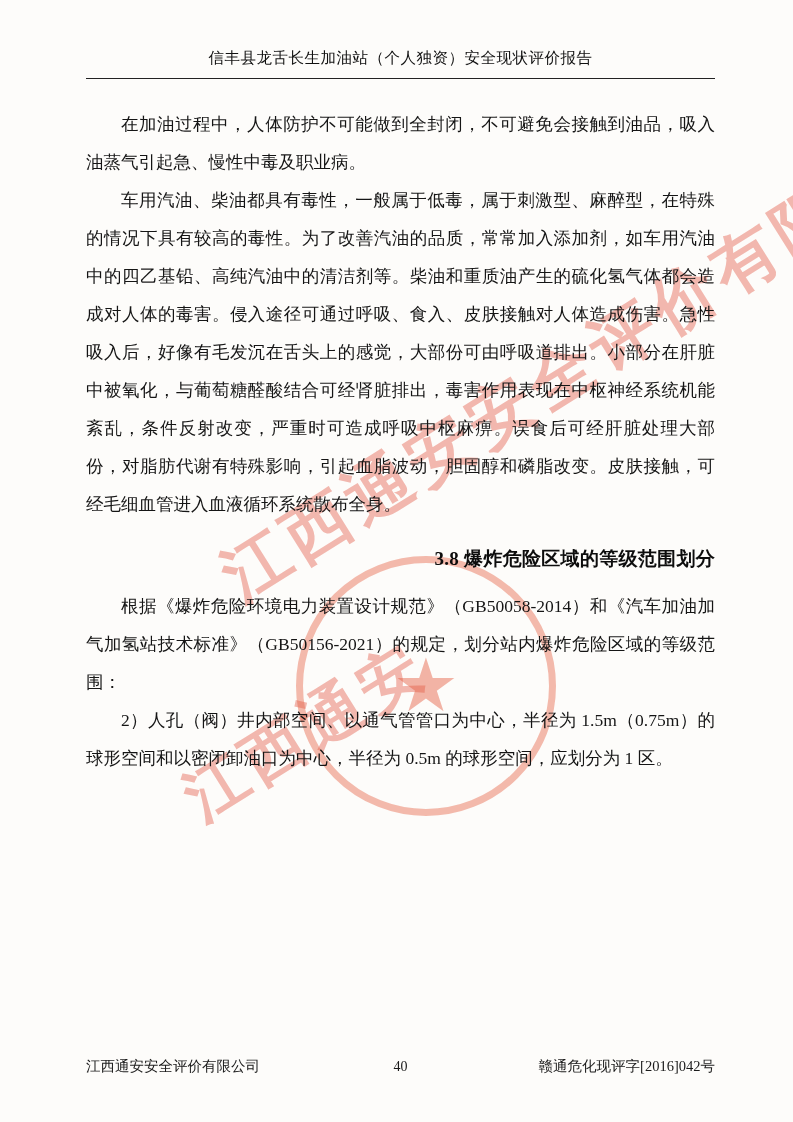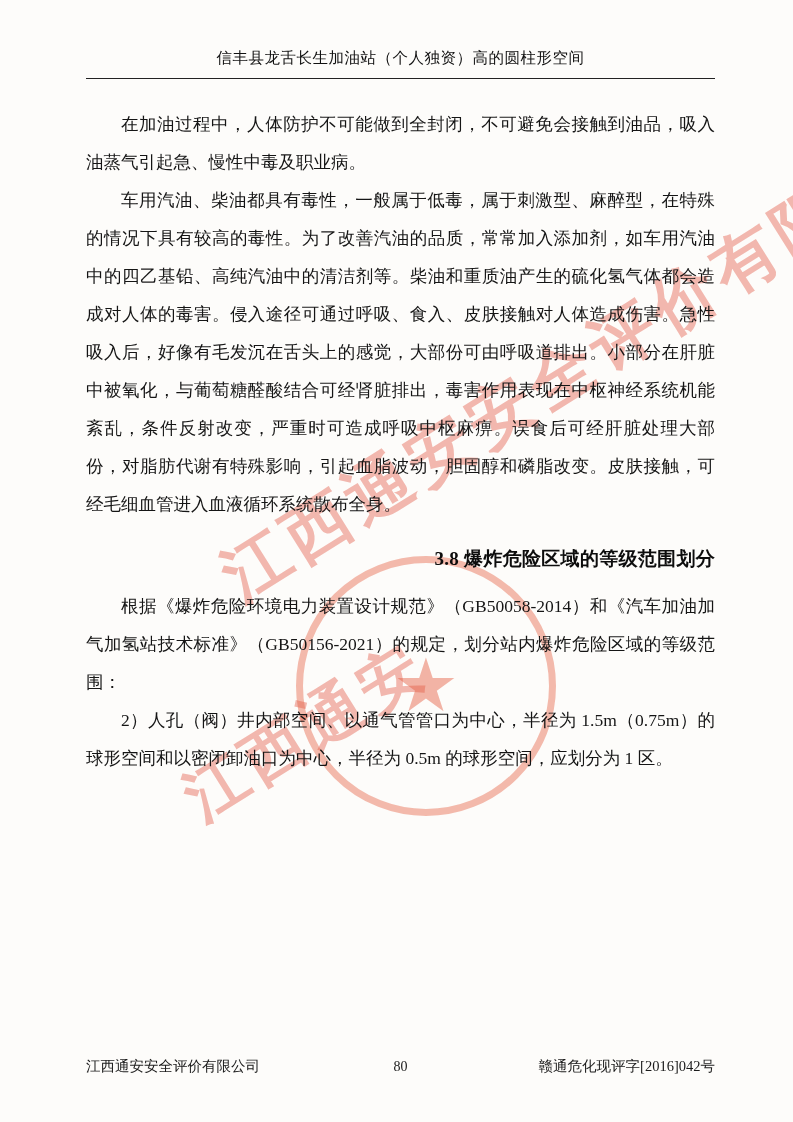--- a/index.html
+++ b/index.html
@@ -130,37 +130,37 @@
   <div class="watermark">
     <div class="wm-text a">江西通安安全评价有限公司</div>
     <div class="wm-text b">江西通安</div>
     <div class="wm-seal">
       <div class="wm-star">★</div>
     </div>
   </div>
 
   <div class="sheet">
 
-    <div class="doc-header">信丰县龙舌长生加油站（个人独资）高的圆柱形空间</div>
+    <div class="doc-header">信丰县龙舌长生加油站（个人独资）安全现状评价报告</div>
     <div class="header-rule"></div>
 
     <p class="para">在加油过程中，人体防护不可能做到全封闭，不可避免会接触到油品，吸入油蒸气引起急、慢性中毒及职业病。</p>
 
     <p class="para">车用汽油、柴油都具有毒性，一般属于低毒，属于刺激型、麻醉型，在特殊的情况下具有较高的毒性。为了改善汽油的品质，常常加入添加剂，如车用汽油中的四乙基铅、高纯汽油中的清洁剂等。柴油和重质油产生的硫化氢气体都会造成对人体的毒害。侵入途径可通过呼吸、食入、皮肤接触对人体造成伤害。急性吸入后，好像有毛发沉在舌头上的感觉，大部份可由呼吸道排出。小部分在肝脏中被氧化，与葡萄糖醛酸结合可经肾脏排出，毒害作用表现在中枢神经系统机能紊乱，条件反射改变，严重时可造成呼吸中枢麻痹。误食后可经肝脏处理大部份，对脂肪代谢有特殊影响，引起血脂波动，胆固醇和磷脂改变。皮肤接触，可经毛细血管进入血液循环系统散布全身。</p>
 
     <h2 class="section-title">3.8 爆炸危险区域的等级范围划分</h2>
 
     <p class="para">根据《爆炸危险环境电力装置设计规范》（GB50058-2014）和《汽车加油加气加氢站技术标准》（GB50156-2021）的规定，划分站内爆炸危险区域的等级范围：</p>
 
 
 
     <p class="para">2）人孔（阀）井内部空间、以通气管管口为中心，半径为 1.5m（0.75m）的球形空间和以密闭卸油口为中心，半径为 0.5m 的球形空间，应划分为 1 区。</p>
 
 
   </div>
 
   <div class="doc-footer">
     <div class="footer-left">江西通安安全评价有限公司</div>
-    <div class="page-num">80</div>
+    <div class="page-num">40</div>
     <div class="footer-right">赣通危化现评字[2016]042号</div>
   </div>
 
 </div>
 
 </body></html>

